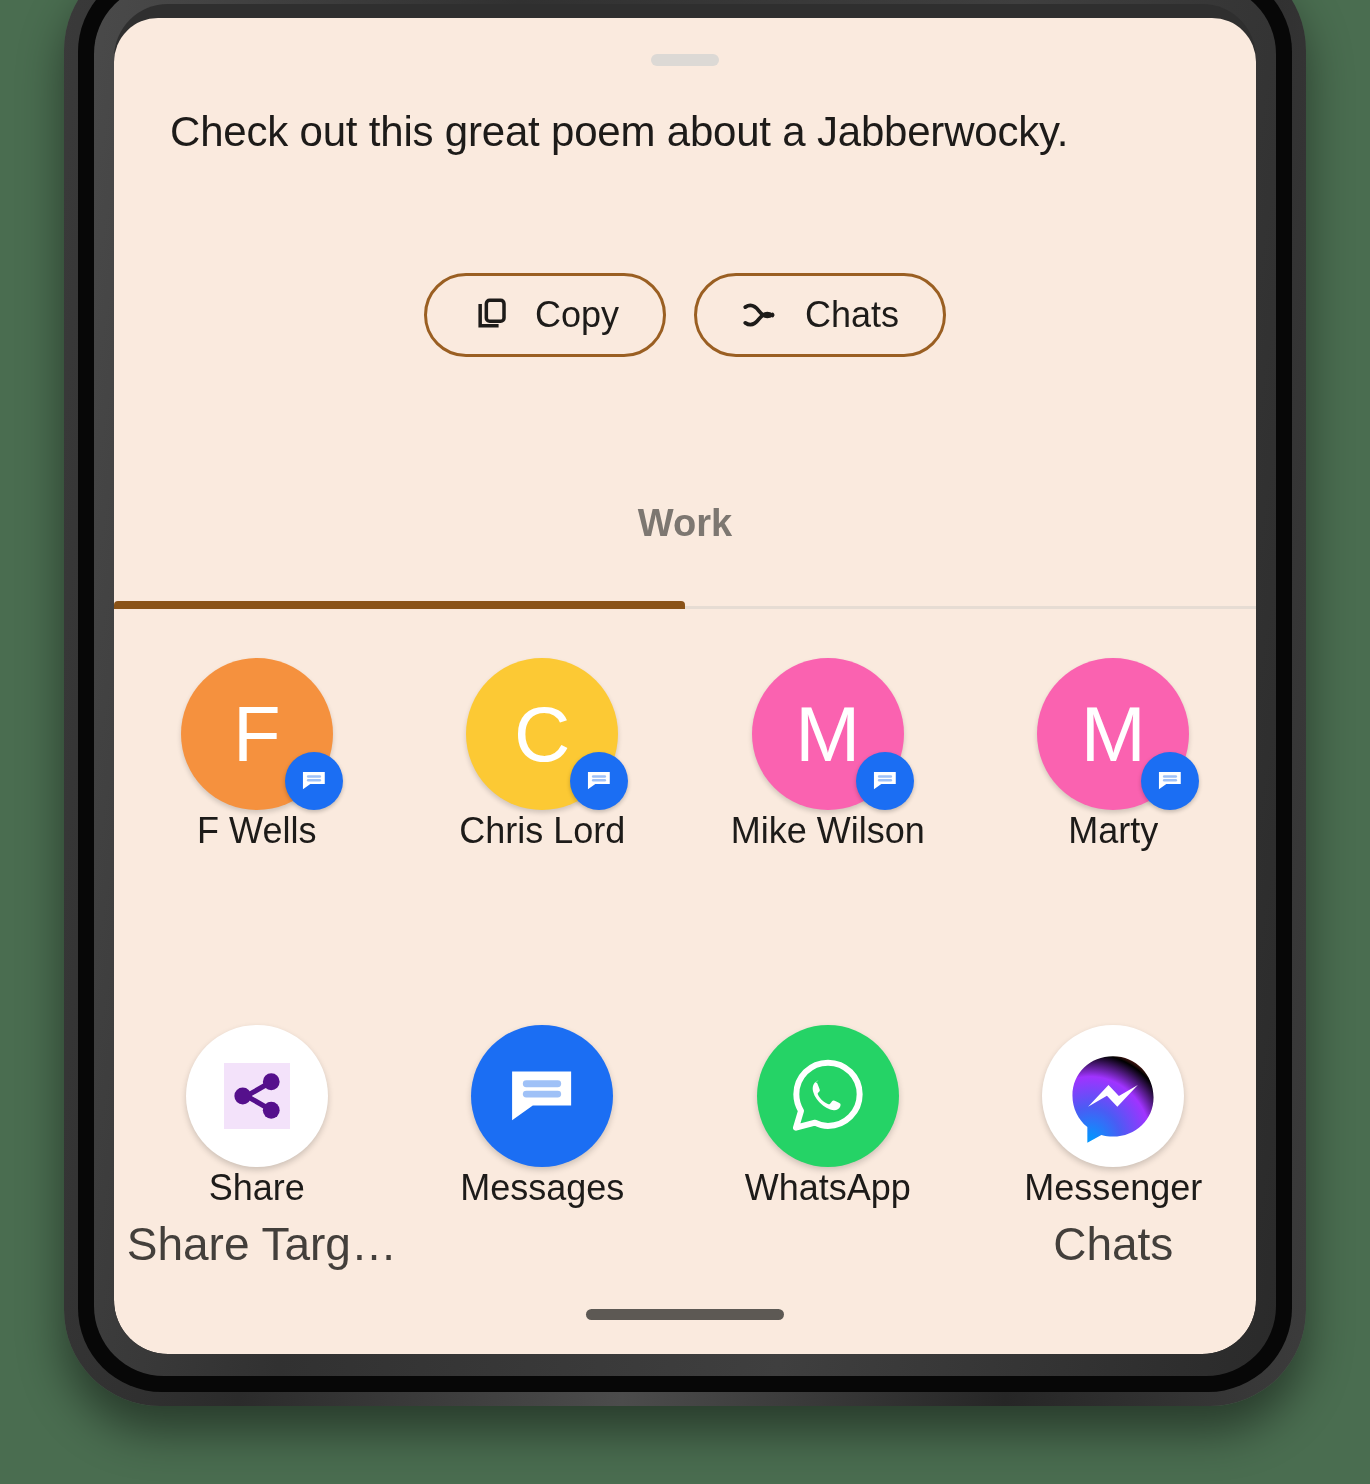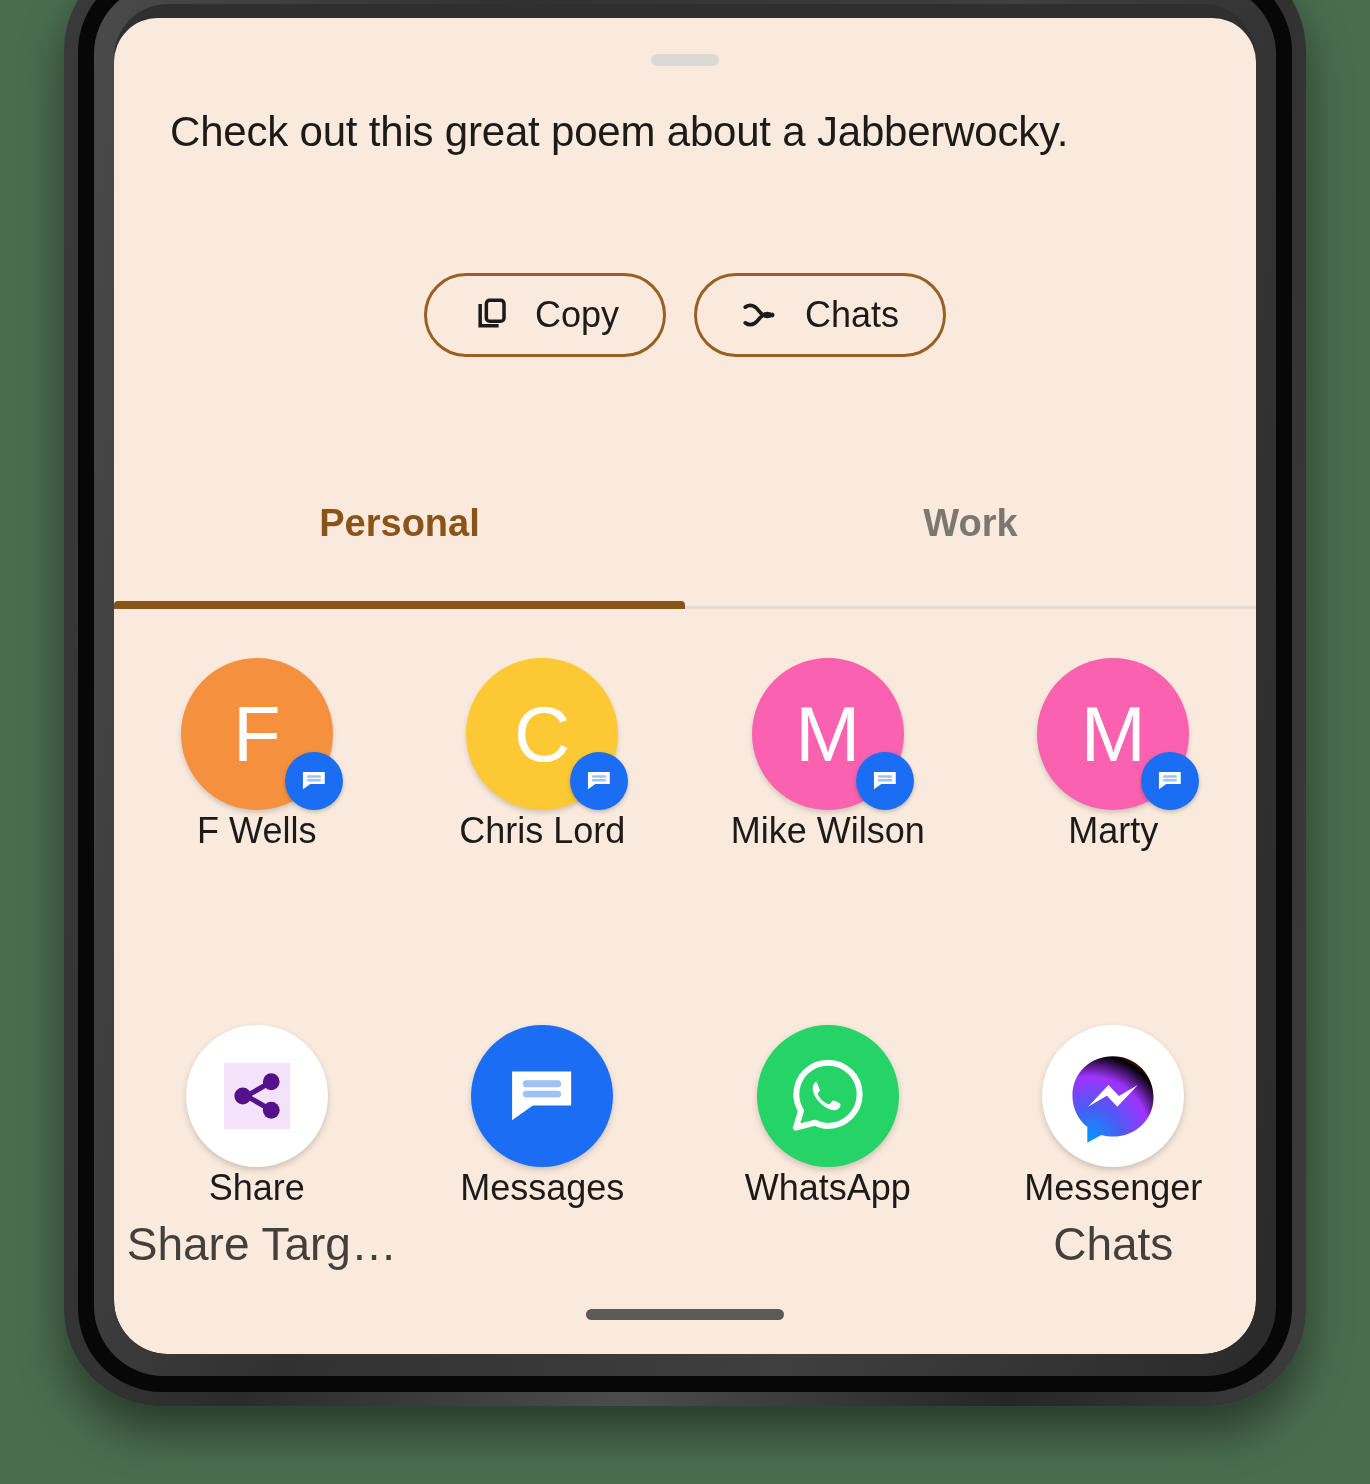--- a/index.html
+++ b/index.html
@@ -287,23 +287,20 @@
                   <svg width="40" height="36" viewBox="0 0 28 22" fill="none">
                     <path d="M3 5.5c3.8-2.6 7.1-0.6 9.5 2.6 2.4 3.2 5.7 5.2 9.5 2.6" stroke="#1d1b19" stroke-width="2.6" stroke-linecap="round"></path>
                     <path d="M3 16.5c3.8 2.6 7.1 0.6 9.5-2.6 2.4-3.2 5.7-5.2 9.5-2.6" stroke="#1d1b19" stroke-width="2.6" stroke-linecap="round"></path>
                   </svg>
                 </span>
                 <span class="chip-label">Chats</span>
               </div>
             </div>
 
             <div class="tabs">
-              <div class="tab active">
-                <span>Personal</span>
-              </div>
               <div class="tab inactive">
                 <span>Work</span>
               </div>
             </div>
             <div class="tab-divider"></div>
             <div class="tab-indicator"></div>
 
             <div class="grid contacts">
 
               <div class="cell">

